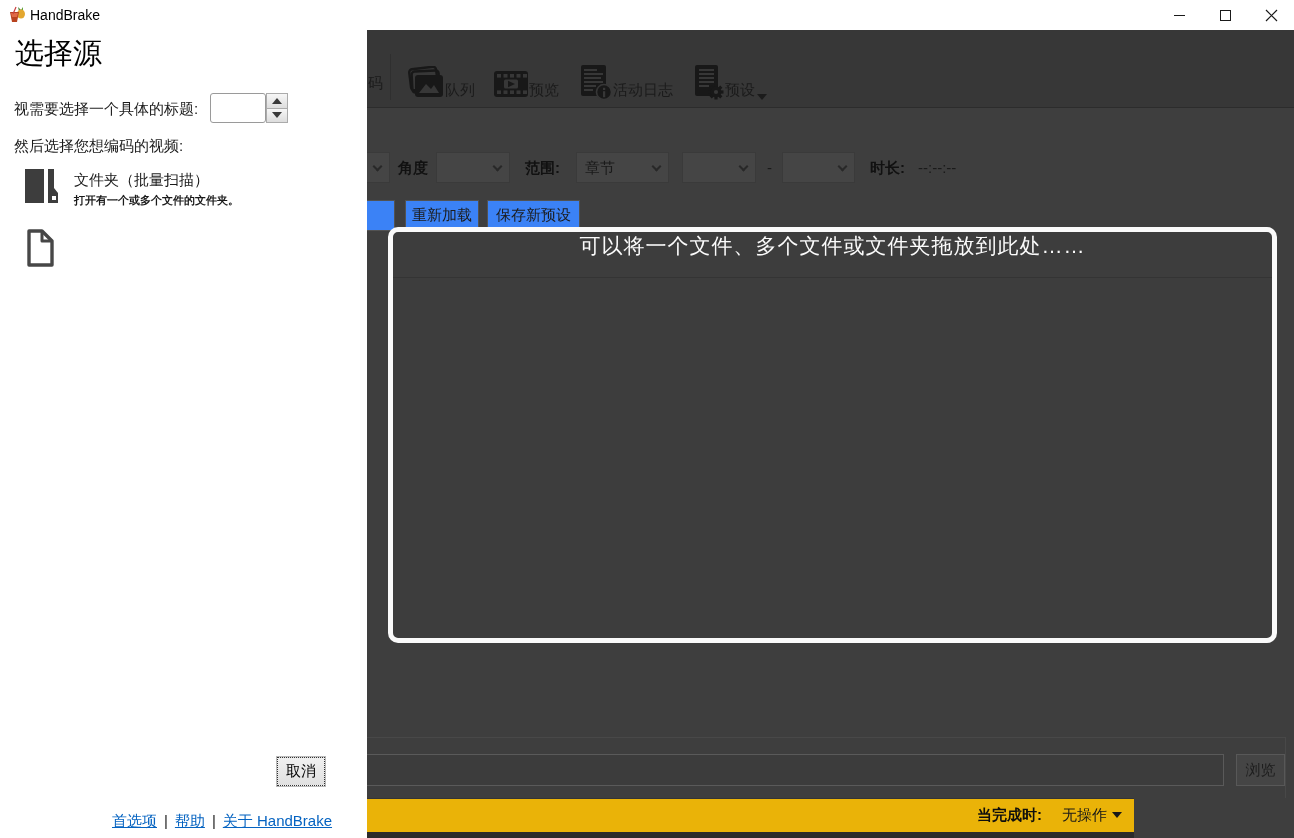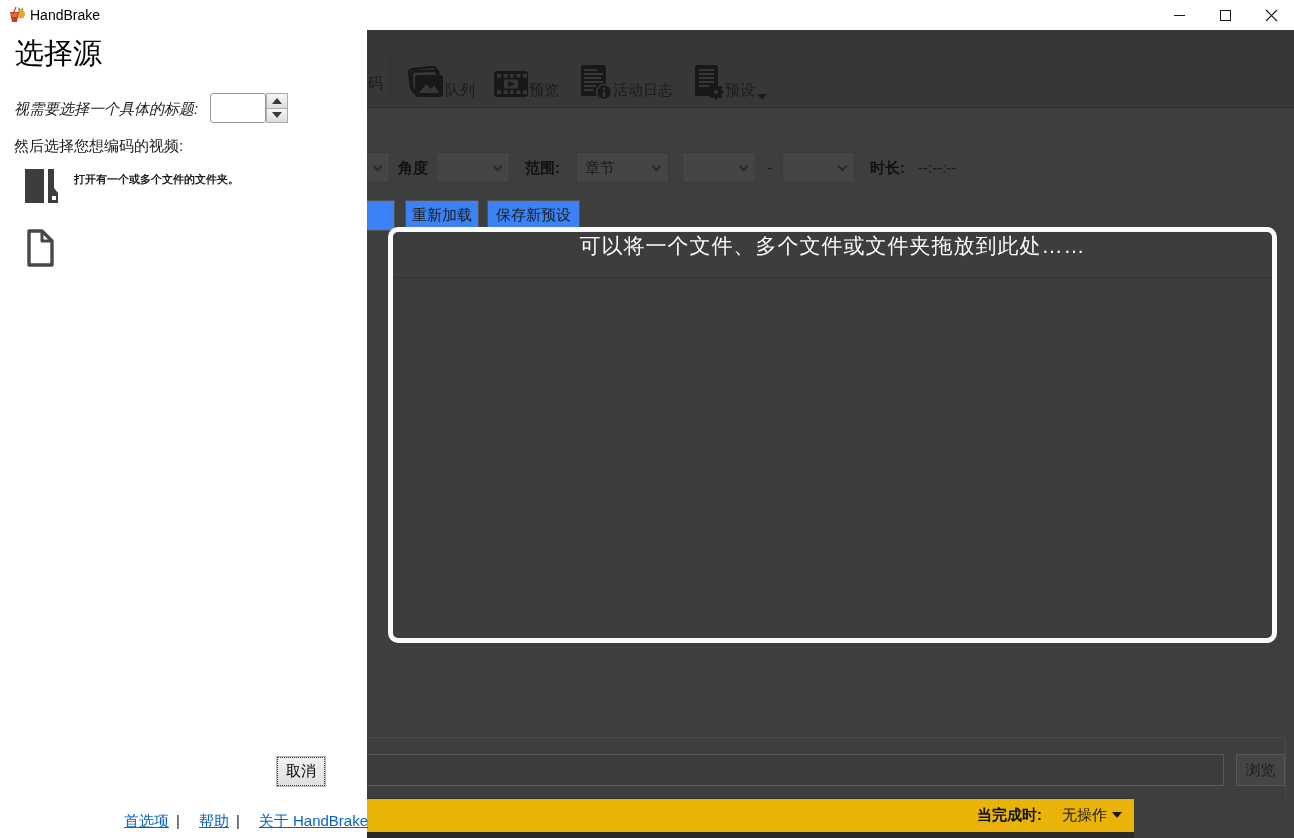--- a/index.html
+++ b/index.html
@@ -98,21 +98,21 @@
   .whendone-select { display:flex; align-items:center; gap:5px; background:transparent; border:none; cursor:pointer; }
   .whendone-value { font-size:15px; color:#181818; }
   .whendone-caret { width:0; height:0; border-left:5px solid transparent; border-right:5px solid transparent; border-top:6px solid #181818; }
 
   
   .panel {
     position:absolute; left:0; top:30px; width:367px; height:808px;
     background:#ffffff; z-index:10;
   }
   .panel-heading { position:absolute; left:15px; top:4px; font-size:29px; font-weight:400; color:#000; }
-  .title-label { position:absolute; left:14px; top:70px; font-size:15px; color:#1a1a1a;font-style:italic; }
+  .title-label { position:absolute; left:14px; top:70px; font-size:15px; color:#1a1a1a; }
   .spinner-input {
     position:absolute; left:210px; top:63px; width:56px; height:30px;
     border:1px solid #9a9a9a; border-radius:3px; font-size:15px; padding:0 6px; color:#000; background:#fff;
   }
   .spin-stack { position:absolute; left:266px; top:63px; width:22px; height:30px; display:flex; flex-direction:column; }
   .spin-btn {
     flex:1; background:linear-gradient(#f7f7f7,#dddddd); border:1px solid #ababab;
     display:flex; align-items:center; justify-content:center; cursor:pointer; padding:0;
   }
   .spin-btn + .spin-btn { border-top:none; }
@@ -124,21 +124,21 @@
   .opt-title { font-size:15px; color:#1a1a1a; line-height:21px; }
   .opt-desc { font-size:11px; color:#1a1a1a; line-height:21px;font-weight:bold; }
   .opt-folder { top:136px; }
   .opt-file { top:198px; }
   .cancel-btn {
     position:absolute; left:277px; top:727px; width:48px; height:29px;
     background:linear-gradient(#f0f0f0,#e0e0e0); border:1px dotted #333;
     box-shadow:0 0 0 1px #b9b9b9; font-size:15px; color:#000; cursor:pointer;
   }
   .footer-links { position:absolute; left:112px; top:782px; font-size:15px; white-space:nowrap; }
-  .footer-links a { color:#0563c1; text-decoration:underline; cursor:pointer;margin-left:12px; }
+  .footer-links a { color:#0563c1; text-decoration:underline; cursor:pointer; }
   .link-sep { color:#222; margin:0 7px; }
 </style>
 </head>
 <body>
 
 <div class="main">
 
   <div class="toolbar">
     <span class="encode-partial">码</span>
     <div class="tb-sep"></div>
@@ -313,20 +313,21 @@
 
   <button class="source-option opt-folder">
     <span>
       <svg width="38" height="40" viewBox="0 0 38 40">
         <rect x="3" y="3" width="19" height="34" fill="#3d3d3d"></rect>
         <path d="M26,3 h6 v19 l4,5 v10 h-10 z" fill="#3d3d3d"></path>
         <rect x="30" y="30" width="4" height="4" fill="#ffffff"></rect>
       </svg>
     </span>
     <span class="texts">
+      <span class="opt-title">文件夹（批量扫描）</span>
       <span class="opt-desc">打开有一个或多个文件的文件夹。</span>
     </span>
   </button>
 
   <button class="source-option opt-file">
     <span style="padding-left:3px;">
       <svg width="34" height="40" viewBox="0 0 34 40">
         <path d="M4,3 h13 l10,10 v24 h-23 z" fill="none" stroke="#474747" stroke-width="3.4" stroke-linejoin="round"></path>
         <path d="M17,3 v10 h10" fill="none" stroke="#474747" stroke-width="3" stroke-linejoin="round"></path>
       </svg>

